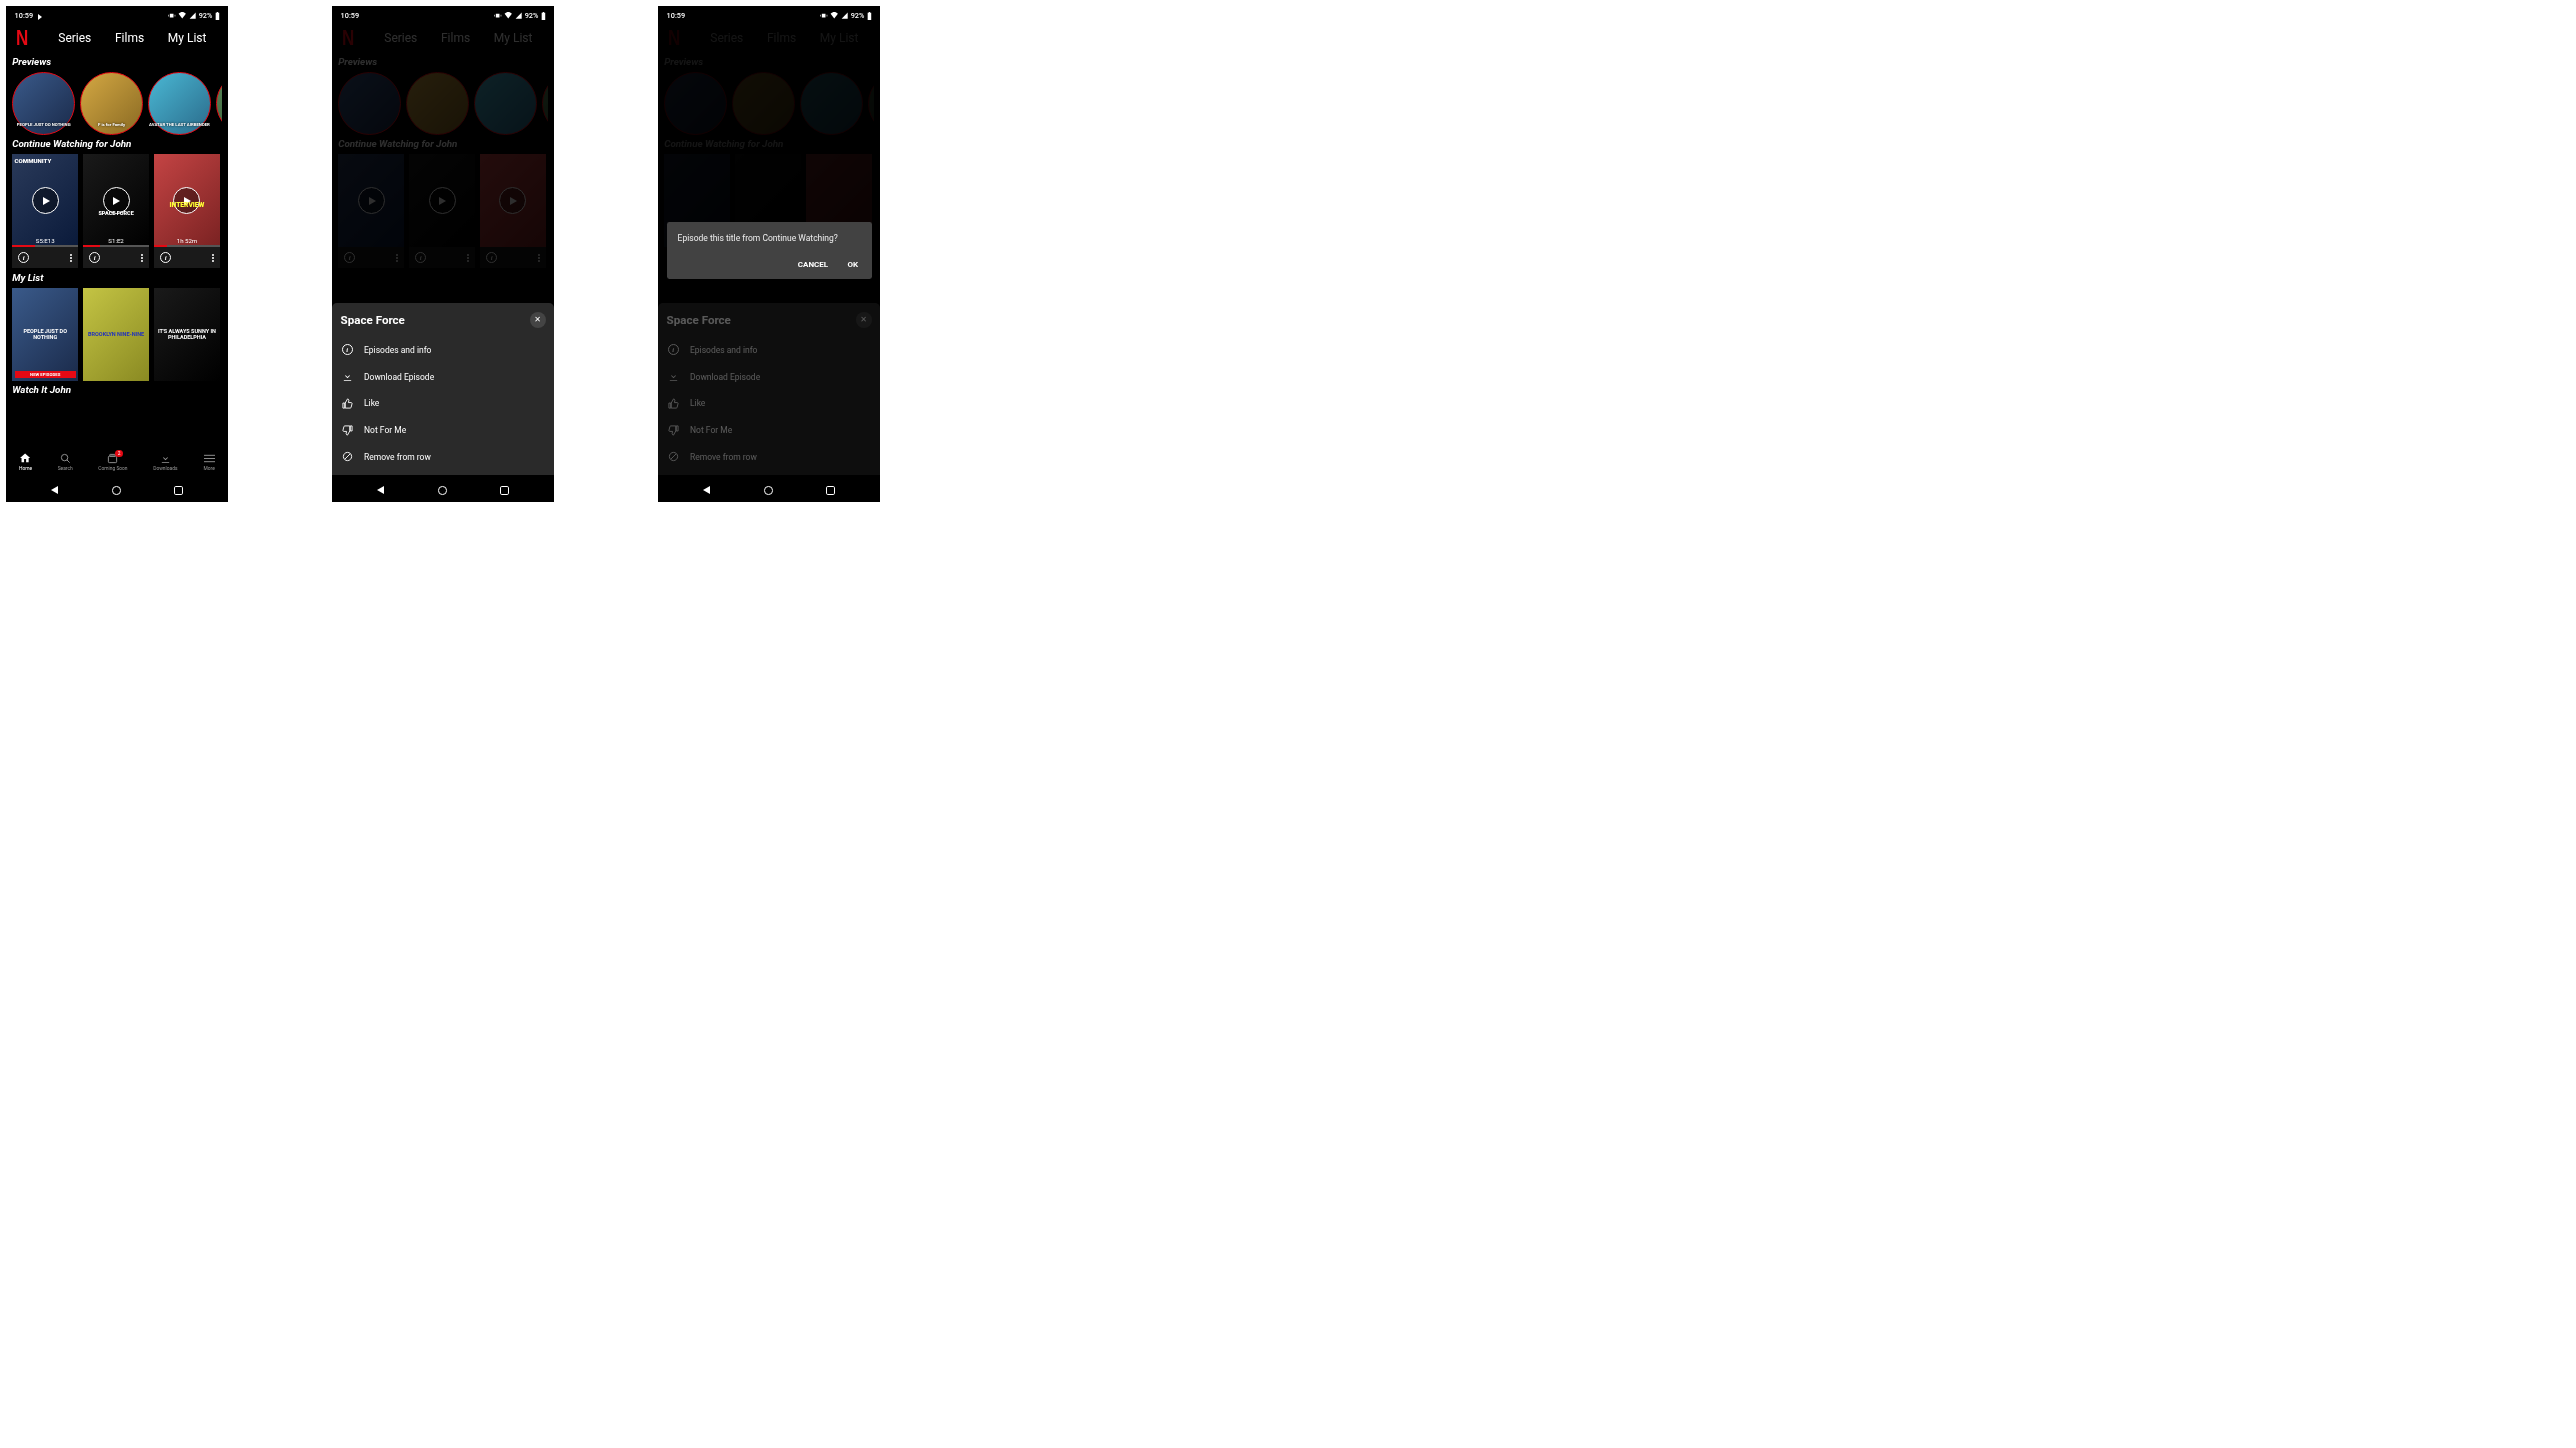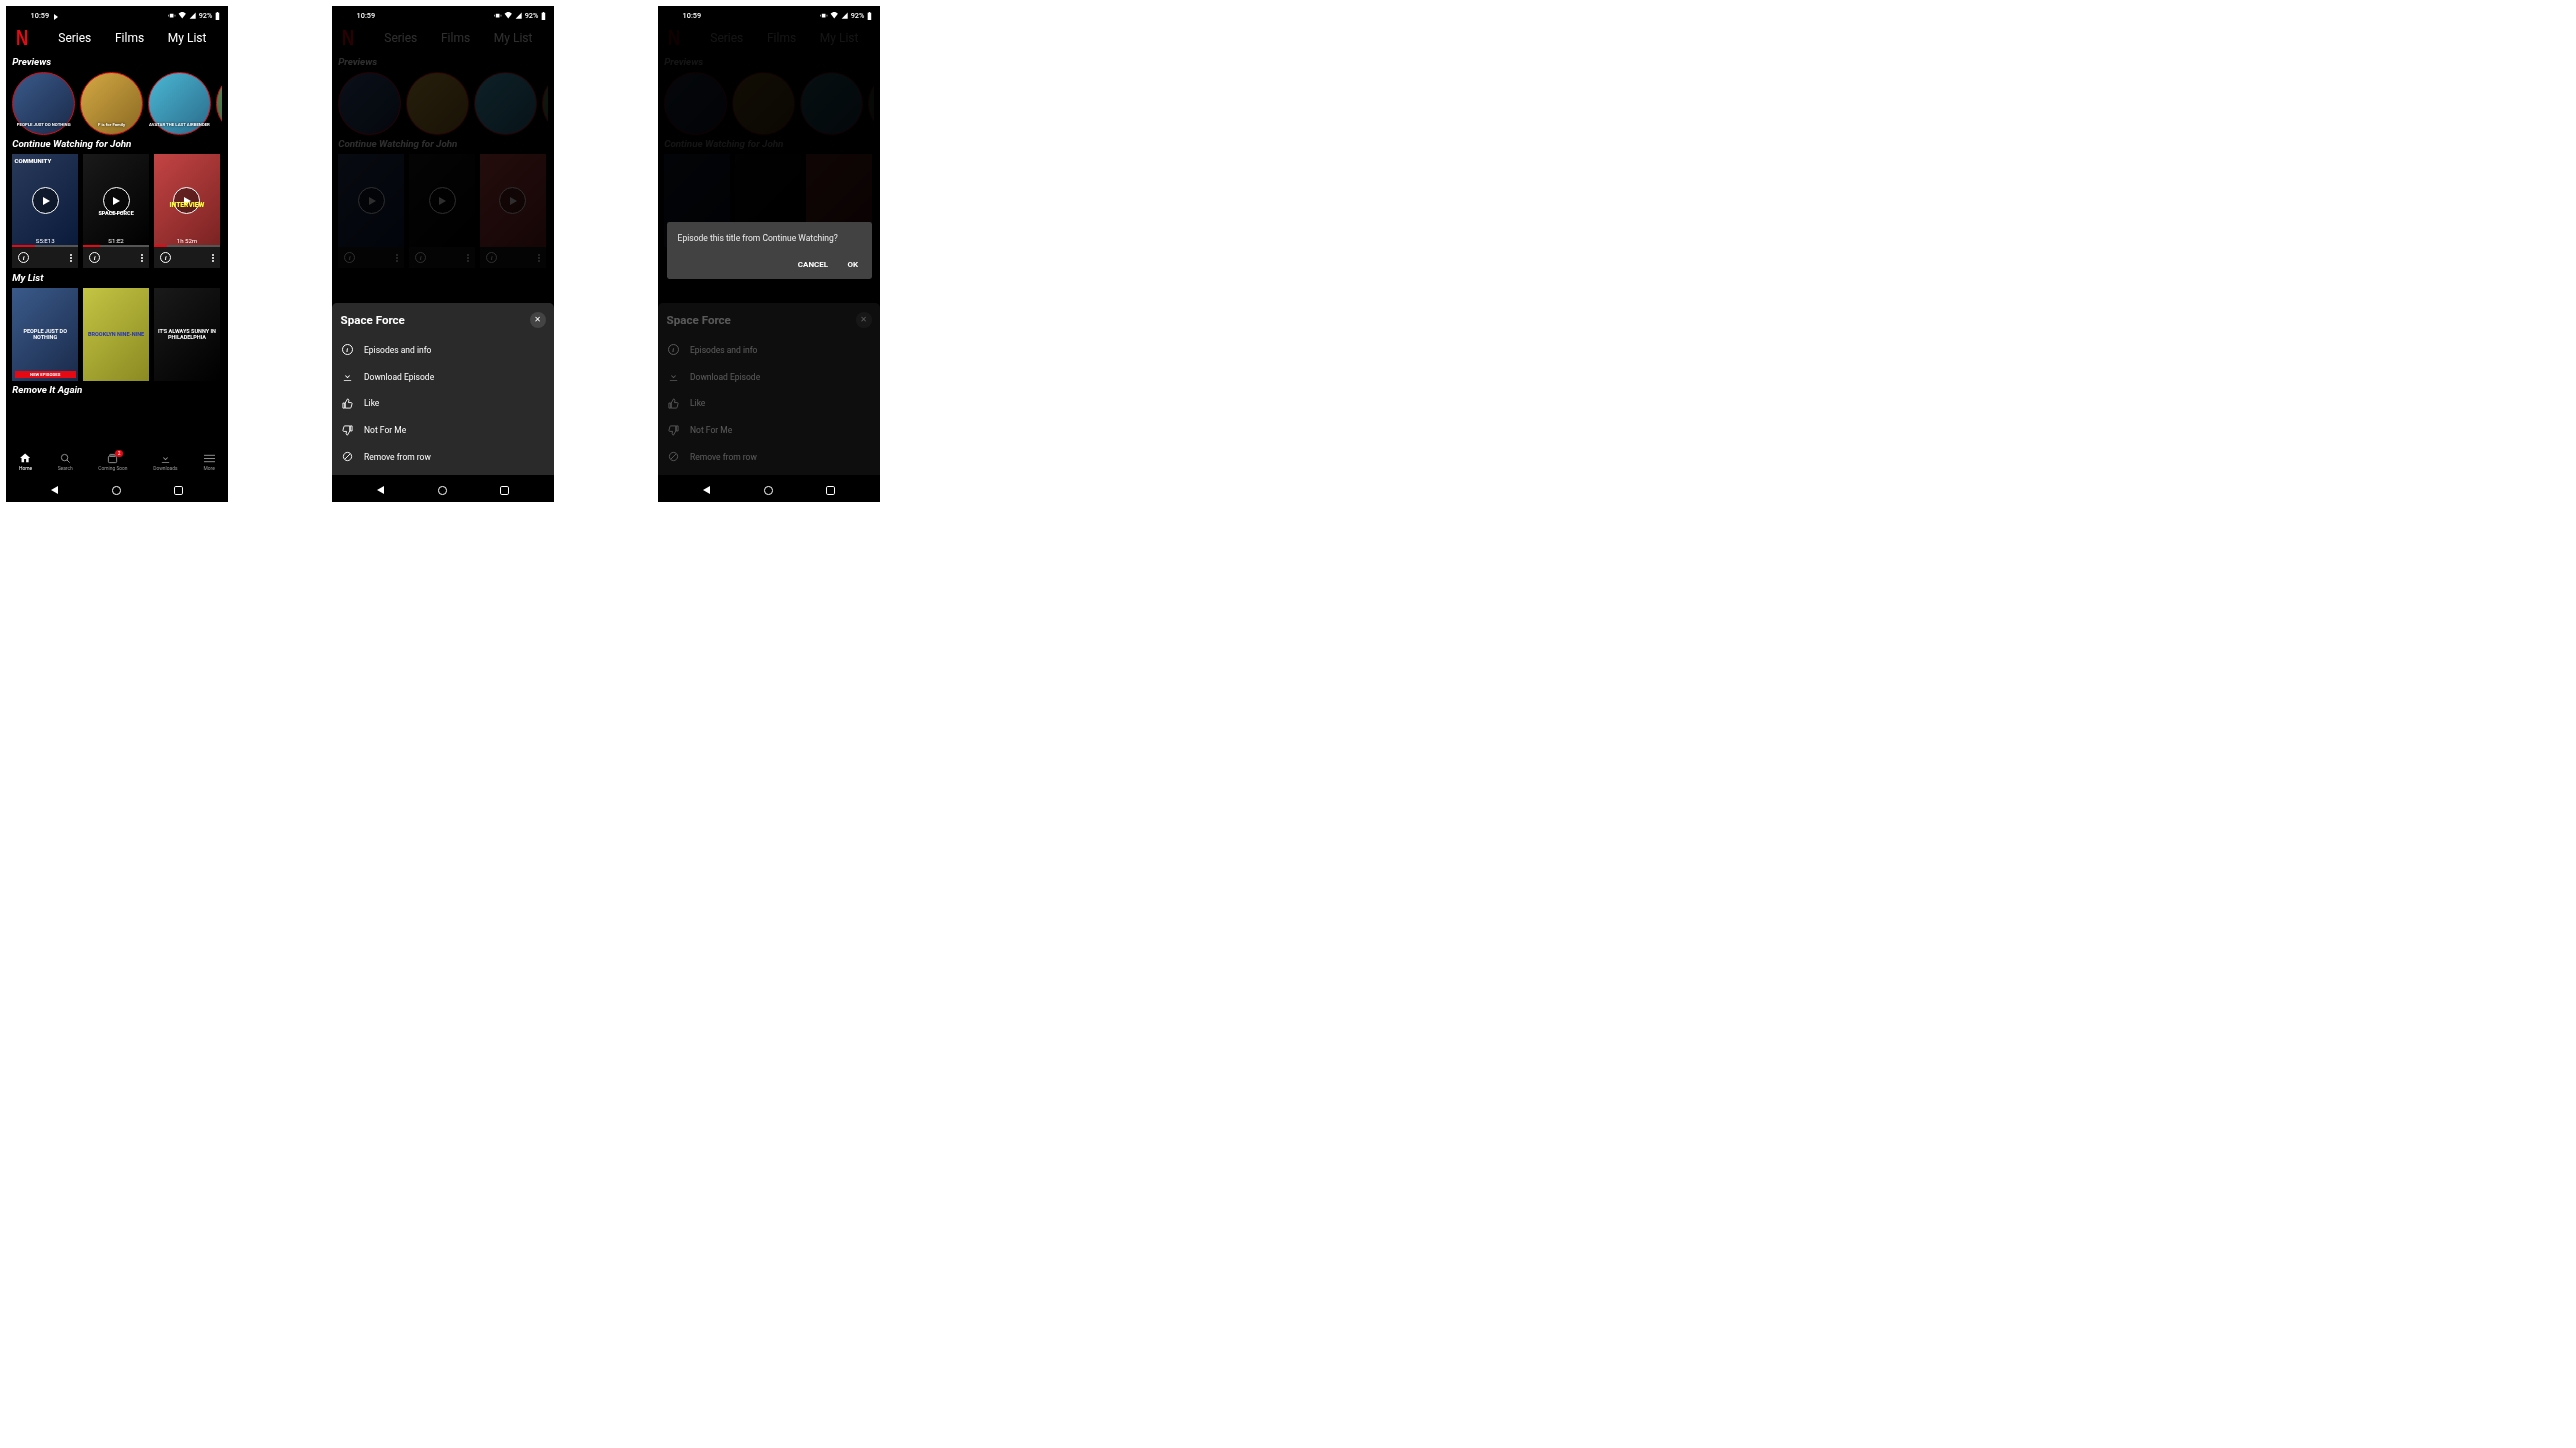--- a/index.html
+++ b/index.html
@@ -23,21 +23,21 @@
   
   .status-bar {
     display: flex;
     justify-content: space-between;
     align-items: center;
     padding: 2.4px 8.5px 0;
     height: 17px;
     font-size: 7.3px;
     font-weight: 500;
   }
-  .status-left { display: flex; align-items: flex-end; gap: 4.9px; margin-left: 16px; }
+  .status-left { display: flex; align-items: flex-end; gap: 4.9px; }
   .status-right { display: flex; align-items: center; gap: 2.4px; }
   .status-right svg { fill: #fff; }
   .play-triangle {
     width: 0; height: 0;
     border-left: 4.9px solid #fff;
     border-top: 3.1px solid transparent;
     border-bottom: 3.1px solid transparent;
   }
   
   .header-nav {
@@ -319,21 +319,21 @@
           <span style="color:#23b">BROOKLYN NINE-NINE</span>
         </div>
       <div class="poster bg-h">
           <span>IT'S ALWAYS SUNNY IN PHILADELPHIA</span>
         </div>
 
     </div>
   </div>
 
   <div class="section" style="padding-bottom:0">
-    <div class="section-title">Remove It Again</div>
+    <div class="section-title">Watch It John</div>
   </div>
 
   <div class="bottom-nav">
     <div class="bn-item active">
       <div class="bn-icon">
           <svg width="12.2" height="12.2" fill="#fff" viewBox="0 0 24 24">
             <path d="M12 3L2 12h3v8h5v-6h4v6h5v-8h3L12 3z"></path>
           </svg>
         </div>
       <div class="bn-label">Home</div>

